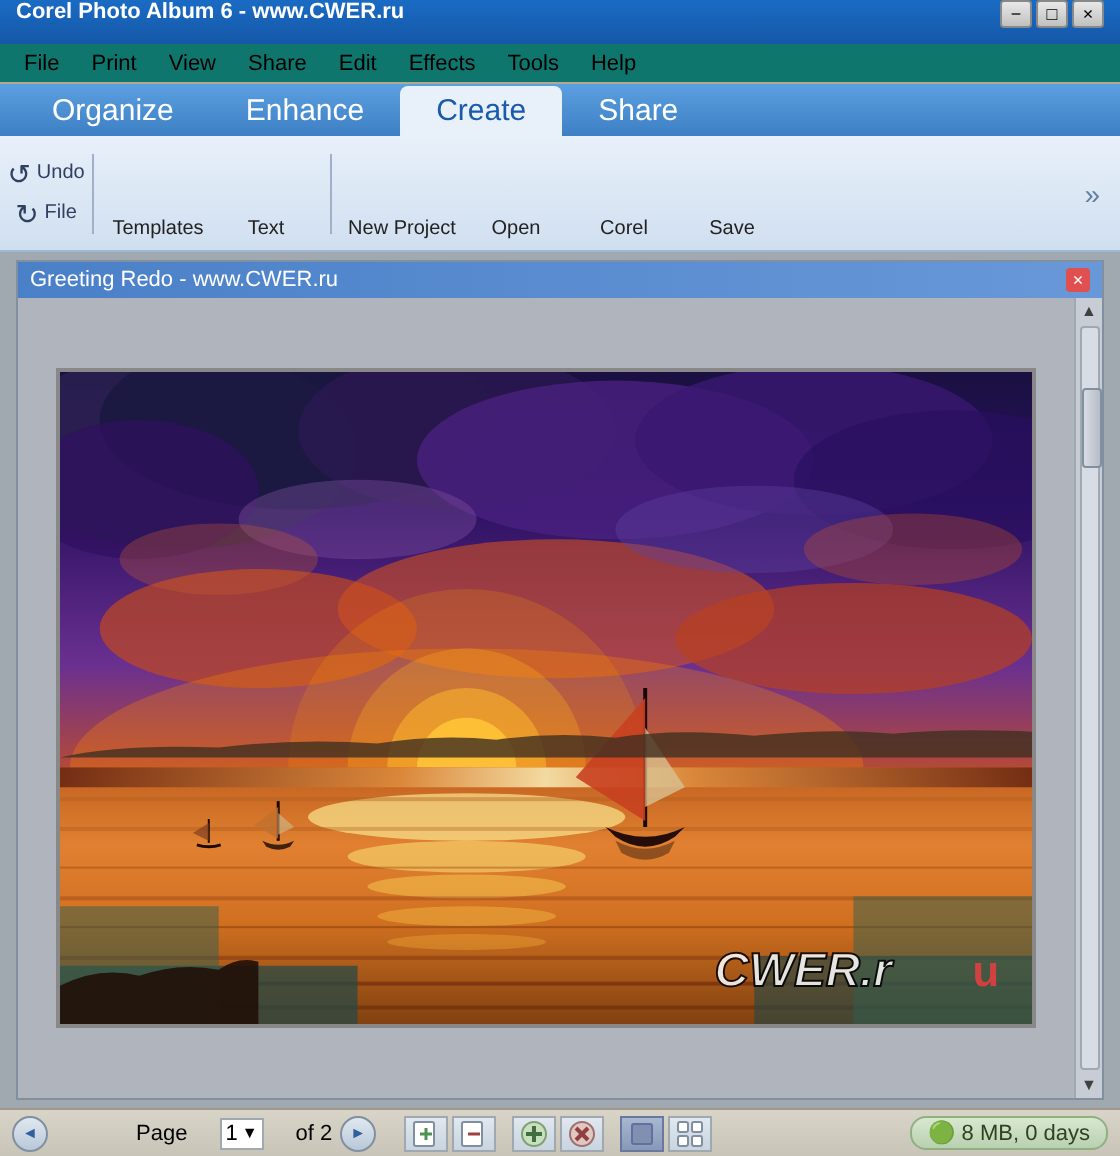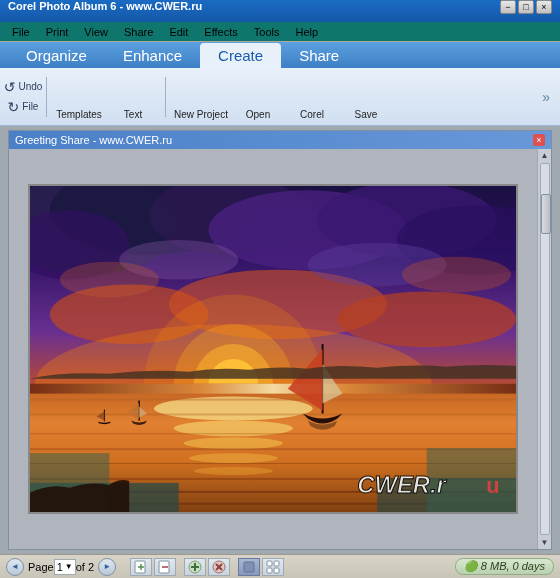--- a/index.html
+++ b/index.html
@@ -230,37 +230,37 @@
       align-items: center;
       justify-content: center;
       cursor: pointer;
       font-size: 8px;
       color: #3060a0;
     }
     .page-info {
       font-size: 11px;
       display: flex;
       align-items: center;
-      gap: 0;
+      gap: 16px;
+      margin-left: 40px;
     }
     .page-dropdown {
       background: white;
       border: 1px solid #a0a8b0;
       padding: 0 2px;
       font-size: 11px;
       height: 16px;
       display: flex;
       align-items: center;
     }
     .status-right {
       margin-left: auto;
       display: flex;
       align-items: center;
       gap: 4px;
-      font-style: italic;
     }
     .status-badge {
       background: linear-gradient(to bottom, #d8e8d0, #b8d0b0);
       border: 1px solid #90b080;
       border-radius: 8px;
       padding: 1px 8px;
       font-size: 11px;
       color: #304020;
     }
     .status-icons {
@@ -418,21 +418,21 @@
     <span>Save</span>
   </div>
 
   <div class="expand-arrow">»</div>
 </div>
 
 <div class="main-content">
 
   <div class="card-window">
     <div class="card-title-bar">
-      <span>Greeting Share - www.CWER.ru</span>
+      <span>Greeting Redo - www.CWER.ru</span>
       <div class="card-close">×</div>
     </div>
     <div class="card-body">
 
       <div class="card-scroll-right" style="position:absolute;right:0;top:0;bottom:0;width:14px;background:#c8ccd4;border-left:1px solid #a0a8b0;display:flex;flex-direction:column;align-items:center;">
         <span style="font-size:8px;color:#404040;cursor:pointer;padding:2px;">▲</span>
         <div style="flex:1;width:10px;background:#d8dce4;border:1px solid #a0a8b0;margin:1px;border-radius:2px;">
           <div class="scroll-thumb"></div>
         </div>
         <span style="font-size:8px;color:#404040;cursor:pointer;padding:2px;">▼</span>

